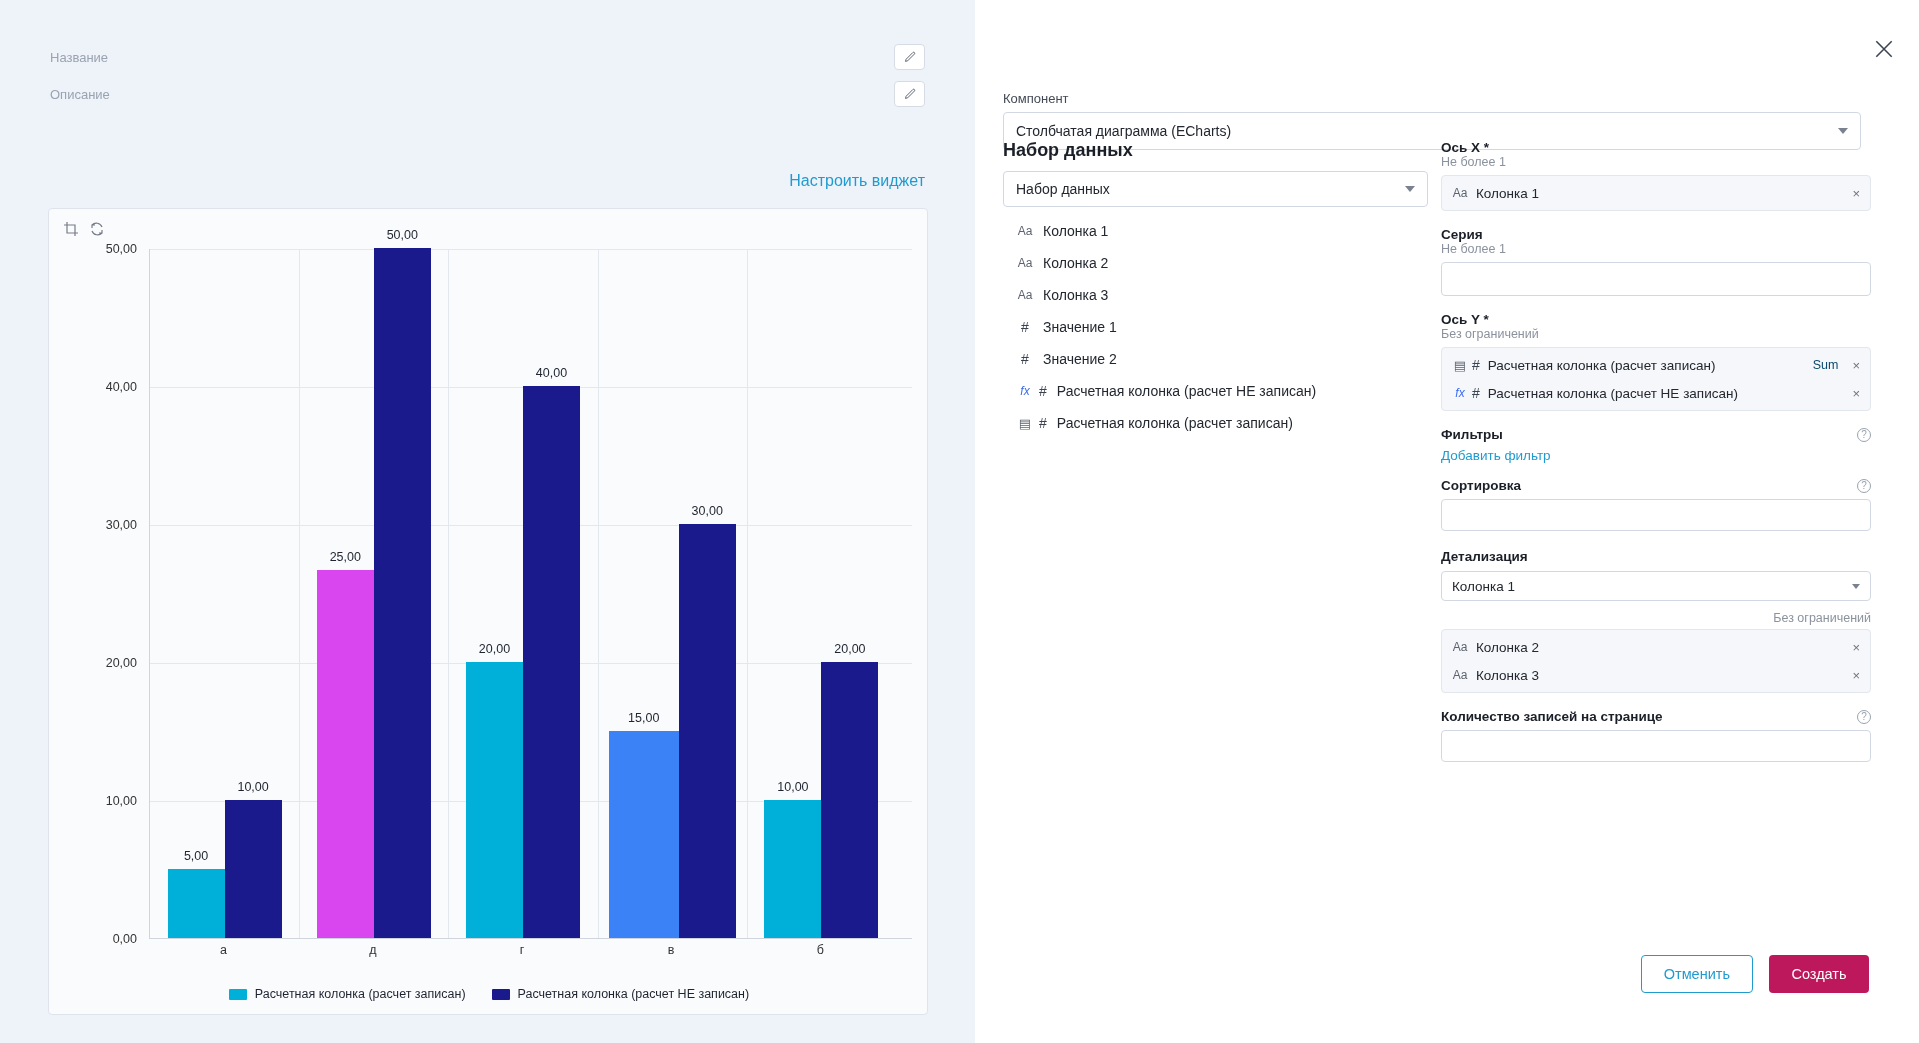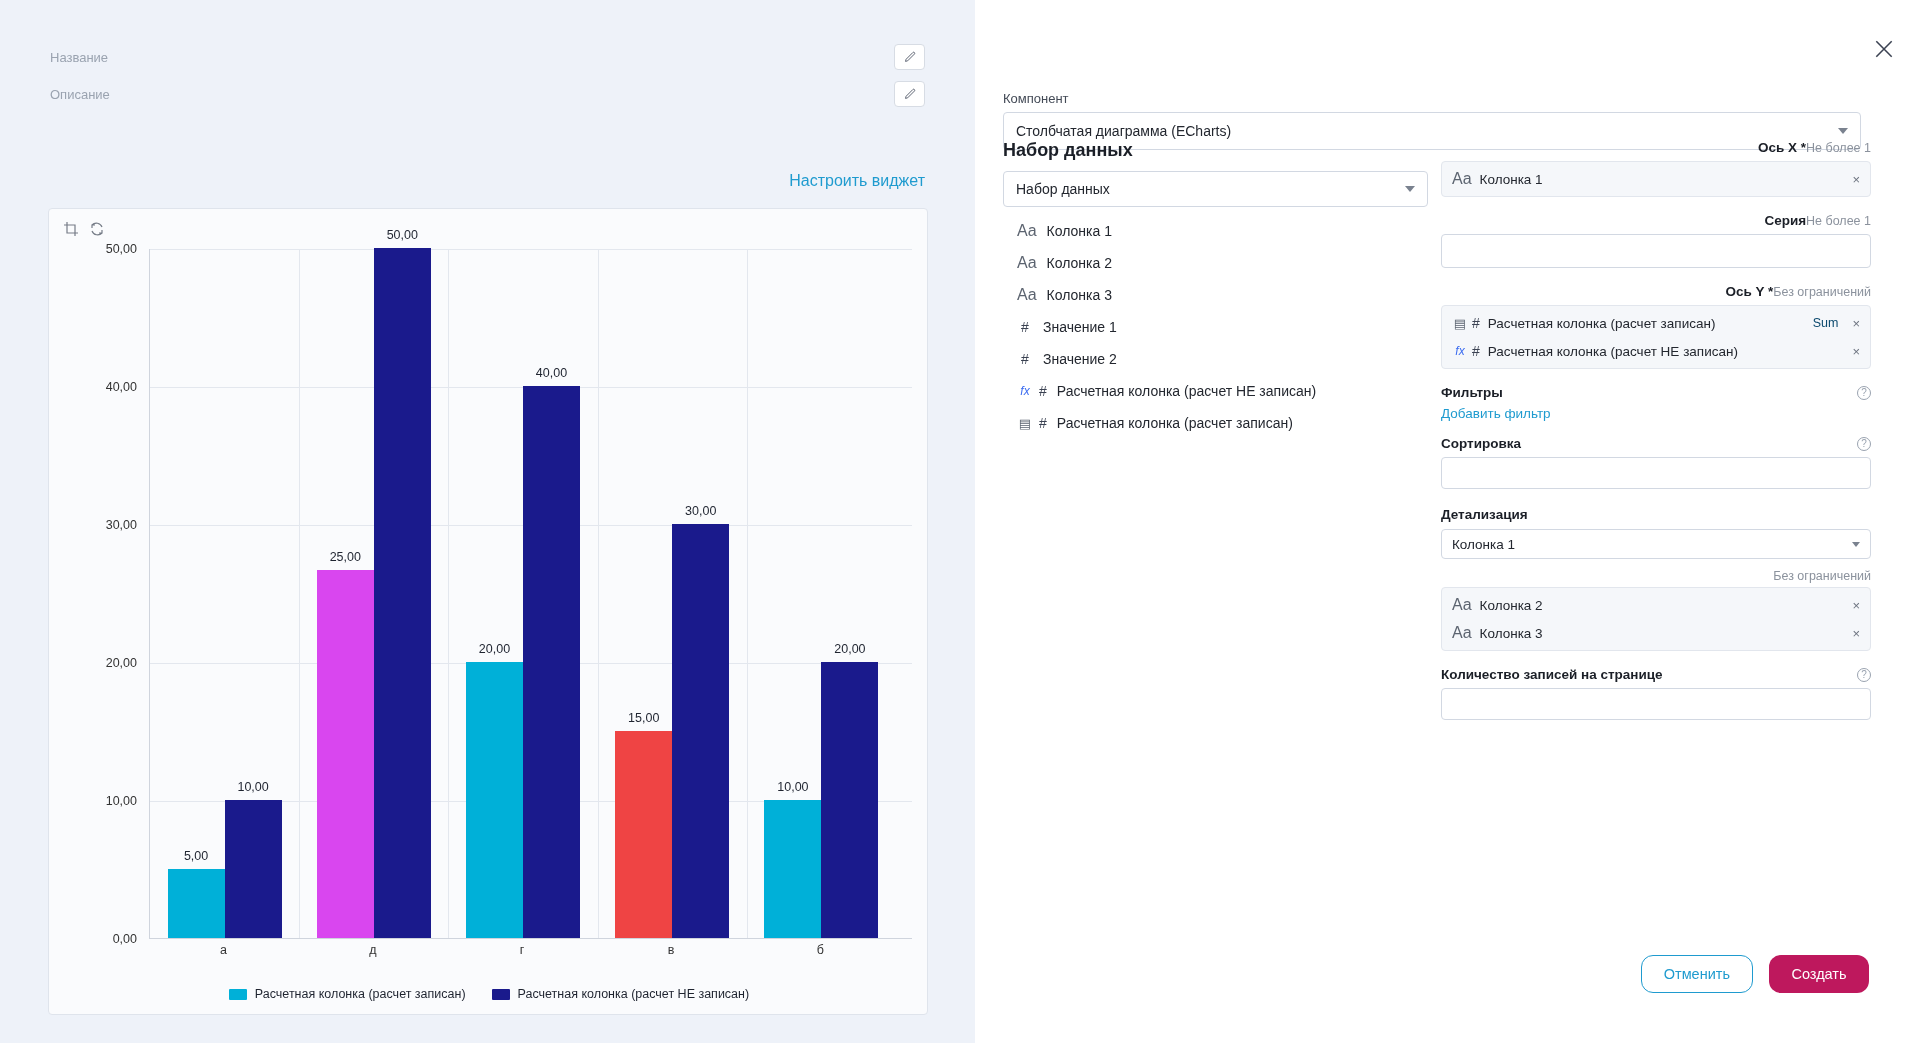--- a/index.html
+++ b/index.html
@@ -99,28 +99,28 @@
     width: 425px; height: 36px; border: 1px solid #d2d8e2; border-radius: 4px;
     background: #fff; display: flex; align-items: center; padding: 0 12px;
     font-size: 14px; color: #23272f; justify-content: space-between; cursor: pointer;
   }
   .field-list { margin-top: 8px; }
   .field-item {
     height: 32px; display: flex; align-items: center; gap: 10px; padding-left: 14px;
     font-size: 14px; color: #23272f; cursor: pointer;
   }
   .type-badge { font-size: 12px; color: #5c6470; min-width: 16px; text-align: center; }
-  .type-badge.aa { font-size: 16px; }
+  .type-badge.aa { font-size: 12px; }
   .type-badge.num { font-size: 14px; color: #3b4252; }
   .type-badge.fx { color: #3d6df0; font-style: italic; font-size: 12px; }
   .type-badge.calc { font-size: 13px; }
   .field-extra { margin-left: -4px; font-size: 14px; color: #3b4252; }
 
   .settings-col { position: absolute; left: 1466px; top: 140px; width: 430px; }
-  .settings-row-head { display: flex; align-items: baseline; justify-content: flex-end; }
+  .settings-row-head { display: flex; align-items: baseline; justify-content: space-between; flex-direction: column; }
   .req-label { font-size: 13.5px; font-weight: bold; color: #1b1f27; }
   .limit-note { font-size: 12.5px; color: #8b929d; }
   .chip-box {
     margin-top: 6px; width: 430px; min-height: 34px; border: 1px solid #e2e6ed; border-radius: 4px;
     background: #f5f7fa; display: flex; flex-direction: column; gap: 2px; padding: 4px 0;
   }
   .chip-box.empty { background: #fff; border: 1px solid #d2d8e2; height: 32px; }
   .chip {
     height: 26px; display: flex; align-items: center; gap: 8px;
     padding: 0 10px; font-size: 13.5px; color: #23272f;
@@ -142,21 +142,21 @@
   .small-select {
     margin-top: 6px; width: 430px; height: 30px; border: 1px solid #d2d8e2; border-radius: 4px;
     background: #fff; display: flex; align-items: center; justify-content: space-between;
     padding: 0 10px; font-size: 13.5px; color: #23272f; cursor: pointer;
   }
   .caret-sm { width: 0; height: 0; border-left: 4px solid transparent; border-right: 4px solid transparent; border-top: 5px solid #7a828f; }
   .right-note { text-align: right; font-size: 12.5px; color: #8b929d; margin-top: 10px; }
 
   .footer-btns { position: absolute; right: 50px; bottom: 50px; display: flex; gap: 16px; }
   .btn {
-    height: 38px; border-radius: 12px; font-size: 14.5px; display: flex; align-items: center;
+    height: 38px; border-radius: 4px; font-size: 14.5px; display: flex; align-items: center;
     justify-content: center; cursor: pointer; padding: 0 22px;
   }
   .btn-cancel { border: 1px solid #1f9bcf; color: #1f9bcf; background: #fff; min-width: 104px; }
   .btn-create { background: #be185d; color: #fff; min-width: 100px; }
 </style>
 </head>
 <body>
 
 <div class="app">
 
@@ -229,21 +229,21 @@
             </div>
             <div class="group" style="left: 298.4px; width: 149.2px;">
               <div class="bar" style="width: 57px; height: 276px; background: rgb(0, 176, 216);">
                 <div class="bar-label">20,00</div>
               </div>
               <div class="bar" style="width: 57px; height: 552px; background: rgb(26, 26, 140);">
                 <div class="bar-label">40,00</div>
               </div>
             </div>
             <div class="group" style="left: 447.6px; width: 149.2px;">
-              <div class="bar" style="width: 57px; height: 207px; background: #ef4444;">
+              <div class="bar" style="width: 70px; height: 207px; background: #3b82f6;">
                 <div class="bar-label">15,00</div>
               </div>
               <div class="bar" style="width: 57px; height: 414px; background: rgb(26, 26, 140);">
                 <div class="bar-label">30,00</div>
               </div>
             </div>
             <div class="group" style="left: 596.8px; width: 149.2px;">
               <div class="bar" style="width: 57px; height: 138px; background: rgb(0, 176, 216);">
                 <div class="bar-label">10,00</div>
               </div>

